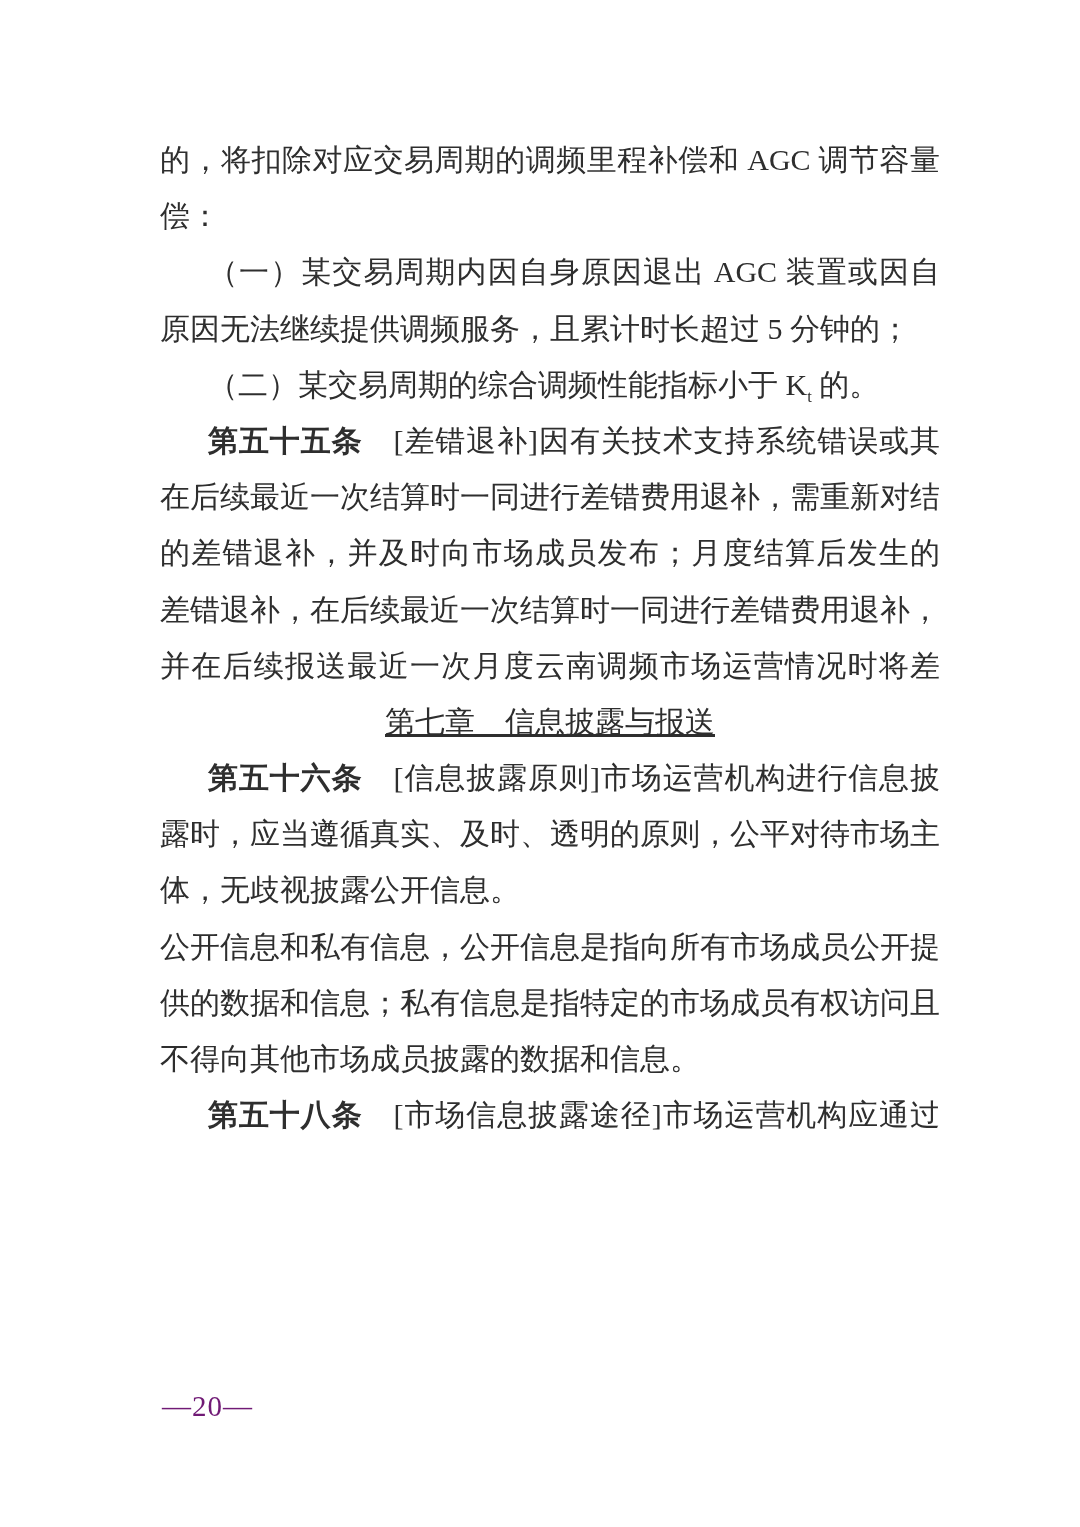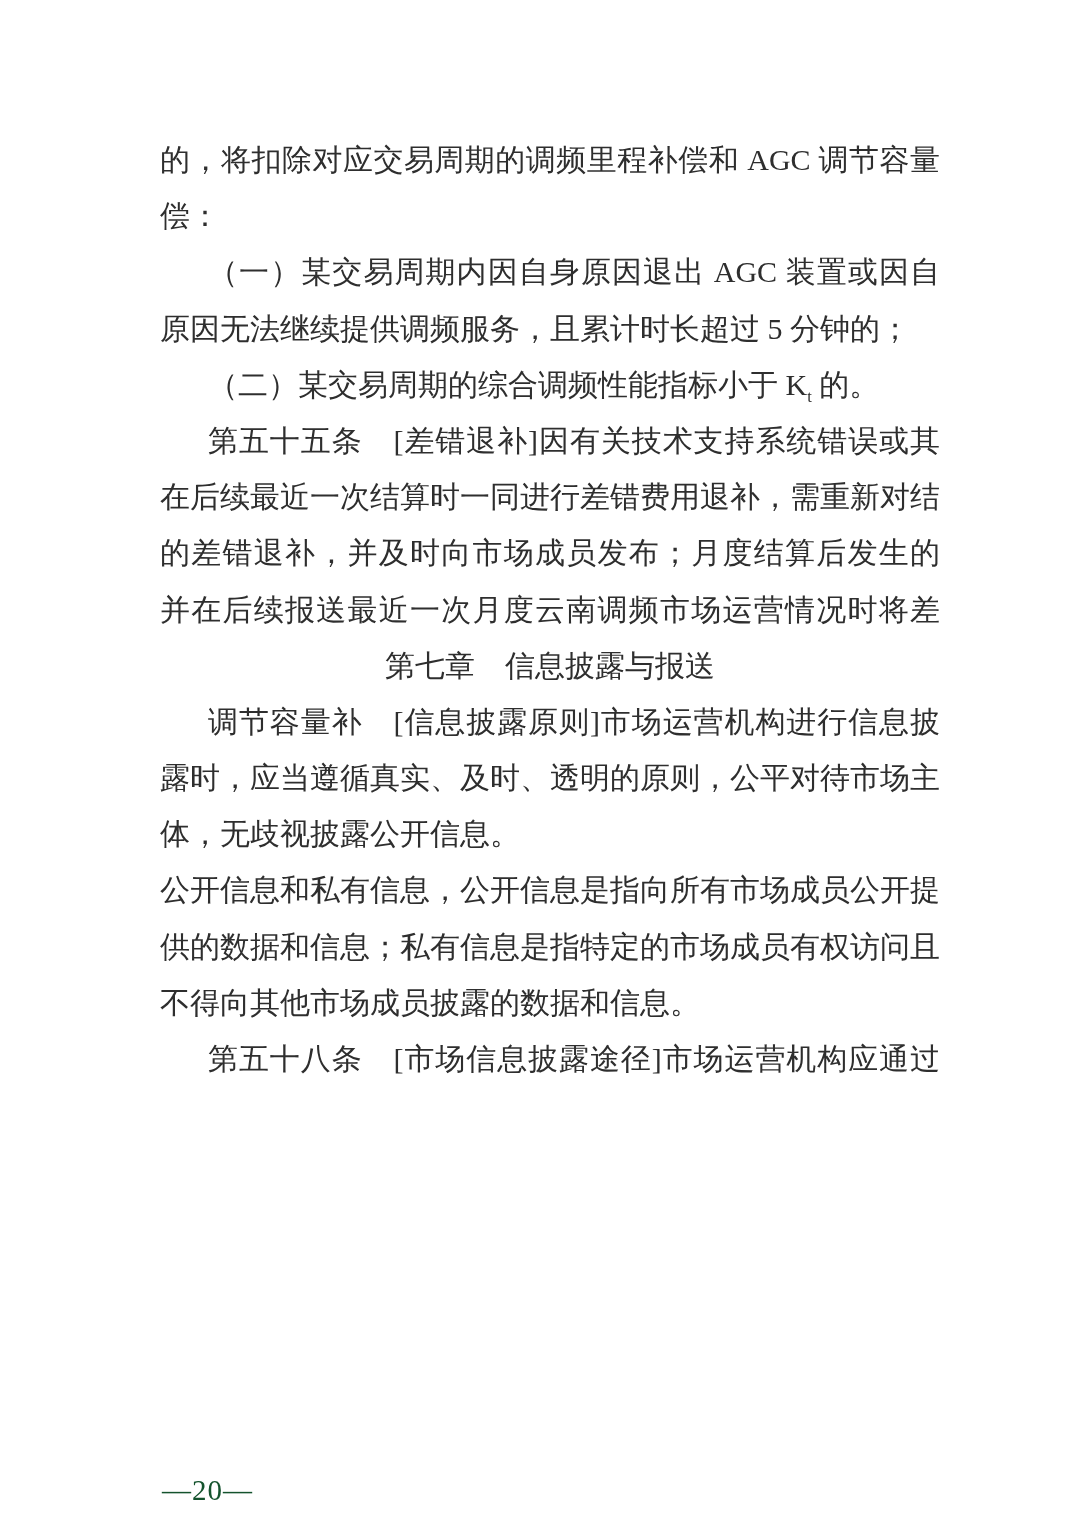--- a/index.html
+++ b/index.html
@@ -28,60 +28,62 @@
     line-height: 56.2px;
     overflow: hidden;
     text-align: left;
   }
   .line.fill {
     text-align: justify;
     text-align-last: justify;
   }
   .line.center {
     text-align-last: center;
+    text-decoration: underline;
   }
   .line.indent {
     padding-left: 48px;
   }
   .seg-bold {
-    font-weight: normal;
+    font-weight: bold;
     margin-top: 28px;
   }
   sub.seg-sub {
     font-size: 0.55em;
     line-height: 0;
   }
   .page-number {
     position: absolute;
     left: 162px;
-    top: 1469px;
+    top: 1385px;
     height: 42px;
     line-height: 42px;
     font-size: 29px;
-    color: #14532d;
+    color: #701a75;
     letter-spacing: 1px;
     font-family: Liberation Serif, serif;
   }
 </style>
 </head>
 <body>
 
 <div class="page" style="background: rgb(255, 255, 255); color: rgb(46, 46, 46);">
   <main class="content">
       <div class="line fill"><span class="">的，将扣除对应交易周期的调频里程补偿和 AGC 调节容量补</span></div>
       <div class="line"><span class="">偿：</span></div>
       <div class="line fill indent"><span class="">（一）某交易周期内因自身原因退出 AGC 装置或因自身</span></div>
       <div class="line"><span class="">原因无法继续提供调频服务，且累计时长超过 5 分钟的；</span></div>
       <div class="line indent"><span class="">（二）某交易周期的综合调频性能指标小于 K</span><sub class=" seg-sub">t</sub><span class=""> 的。</span></div>
       <div class="line fill indent"><span class="seg-bold">第五十五条</span><span class="">　[差错退补]因有关技术支持系统错误或其</span></div>
       <div class="line fill"><span class="">在后续最近一次结算时一同进行差错费用退补，需重新对结</span></div>
       <div class="line fill"><span class="">的差错退补，并及时向市场成员发布；月度结算后发生的</span></div>
+      <div class="line fill"><span class="">差错退补，在后续最近一次结算时一同进行差错费用退补，</span></div>
       <div class="line fill"><span class="">并在后续报送最近一次月度云南调频市场运营情况时将差</span></div>
       <div class="line center"><span class="">第七章　信息披露与报送</span></div>
-      <div class="line fill indent"><span class="seg-bold">调节容量补</span><span class="">　[信息披露原则]市场运营机构进行信息披</span></div>
+      <div class="line fill indent"><span class="seg-bold">第五十六条</span><span class="">　[信息披露原则]市场运营机构进行信息披</span></div>
       <div class="line fill"><span class="">露时，应当遵循真实、及时、透明的原则，公平对待市场主</span></div>
       <div class="line"><span class="">体，无歧视披露公开信息。</span></div>
       <div class="line fill"><span class="">公开信息和私有信息，公开信息是指向所有市场成员公开提</span></div>
       <div class="line fill"><span class="">供的数据和信息；私有信息是指特定的市场成员有权访问且</span></div>
       <div class="line"><span class="">不得向其他市场成员披露的数据和信息。</span></div>
       <div class="line fill indent"><span class="seg-bold">第五十八条</span><span class="">　[市场信息披露途径]市场运营机构应通过</span></div>
     </main>
   <div class="page-number">—20—</div>
 </div>
 

